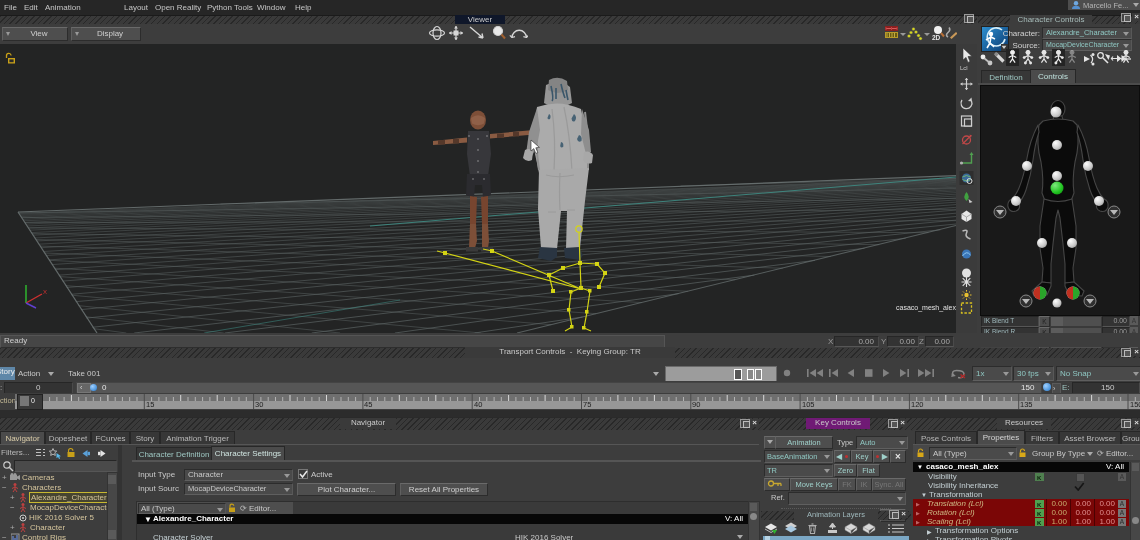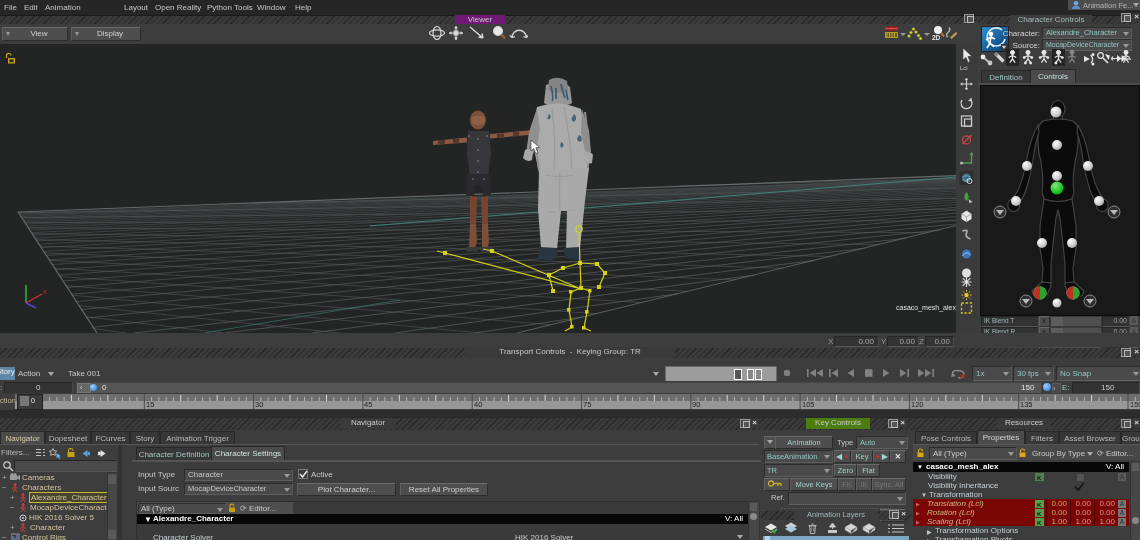--- a/index.html
+++ b/index.html
@@ -30,27 +30,27 @@
   <div class="abs" style="left:124px;top:3px;color:#c6c6c6;">Layout</div>
   <div class="abs" style="left:155px;top:3px;color:#c6c6c6;">Open Reality</div>
   <div class="abs" style="left:207px;top:3px;color:#c6c6c6;">Python Tools</div>
   <div class="abs" style="left:257px;top:3px;color:#c6c6c6;">Window</div>
   <div class="abs" style="left:295px;top:3px;color:#c6c6c6;">Help</div>
   <div class="abs" style="left:1068px;top:0;width:72px;height:10px;background:#4d4d4d;">
     <svg class="abs" style="left:3px;top:0px;" width="10" height="10" viewBox="0 0 10 10">
           <circle cx="5" cy="3.2" r="2.2" fill="#6fa8e0"></circle>
           <path d="M1 9 Q1 5.8 5 5.8 Q9 5.8 9 9 Z" fill="#5590d0"></path>
         </svg>
-    <div class="abs" style="left:15px;top:1px;color:#b4b4b4;font-size:7.5px;">Animation Fe...</div>
+    <div class="abs" style="left:15px;top:1px;color:#b4b4b4;font-size:7.5px;">Marcello Fe...</div>
     <div class="dn abs" style="right:1px;top:3px;"></div>
   </div>
 </div>
 
 <div class="abs hatch" style="left:0;top:16px;width:977px;height:8px;"></div>
-<div class="abs" style="left:455px;top:15px;width:50px;height:9px;line-height:9px;background:#701a75;text-align:center;color:#c9c9c9;">Viewer</div>
+<div class="abs" style="left:455px;top:15px;width:50px;height:9px;line-height:9px;background:#0f172a;text-align:center;color:#c9c9c9;">Viewer</div>
 <div class="abs dockic" style="left:964px;top:14px;"></div>
 <div class="abs hatch" style="left:978px;top:16px;width:162px;height:8px;"></div>
 <div class="abs" style="left:1010px;top:15px;width:82px;height:9px;line-height:9px;background:#3d3d3d;text-align:center;color:#a7bcba;">Character Controls</div>
 <div class="abs dockic" style="left:1121px;top:13px;"></div>
 <div class="abs xic" style="left:1132px;top:13px;">×</div>
 
 <div class="abs" style="left:0;top:24px;width:977px;height:20px;background:#3d3d3d;"></div>
 <div class="abs btn" style="left:2px;top:27px;width:64px;height:12px;line-height:12px;"><span style="position:absolute;left:3px;top:0px;color:#999;">▾</span><span style="margin-left:8px;">View</span></div>
 <div class="abs btn" style="left:71px;top:27px;width:68px;height:12px;line-height:12px;"><span style="position:absolute;left:3px;top:0px;color:#999;">▾</span><span style="margin-left:8px;">Display</span></div>
 
@@ -485,20 +485,21 @@
  <div class="abs btn" style="left:61px;top:24px;width:9px;height:9px;font-size:6.5px;line-height:9px;color:#222;">K</div>
  <div class="abs" style="left:72px;top:24px;width:50px;height:9px;background:#4f4f4f;border:1px solid #3a3a3a;"></div>
  <div class="abs inset" style="left:124px;top:24px;width:26px;height:9px;color:#9a9a9a;font-size:7px;text-align:right;"><span style="margin-right:2px;">0.00</span></div>
  <div class="abs" style="left:152px;top:24px;width:8px;height:9px;background:#5a5a5a;color:#333;font-size:6.5px;text-align:center;line-height:9px;">A</div>
  <div class="abs" style="left:152px;top:25px;"><span class="dn" style="border-top-color:#ccc;"></span></div>
 </div>
 
 </div>
 
 <div class="abs" style="left:0;top:333px;width:1140px;height:14px;background:#3d3d3d;"></div>
+<div class="abs" style="left:0;top:335px;width:663px;height:11px;background:#464646;border:1px solid #555;border-bottom-color:#2e2e2e;color:#cfcfcf;"><span style="margin-left:3px;">Ready</span></div>
 
 <div class="abs" style="left:826px;top:336px;width:130px;height:11px;">
  <span class="abs" style="left:2px;top:1px;color:#999;">X</span>
  <div class="abs inset" style="left:8px;top:0;width:43px;height:9px;color:#aaa;text-align:right;"><span style="margin-right:4px;">0.00</span></div>
  <span class="abs" style="left:55px;top:1px;color:#999;">Y</span>
  <div class="abs inset" style="left:61px;top:0;width:30px;height:9px;color:#aaa;text-align:right;"><span style="margin-right:3px;">0.00</span></div>
  <span class="abs" style="left:93px;top:1px;color:#999;">Z</span>
  <div class="abs inset" style="left:99px;top:0;width:27px;height:9px;color:#aaa;text-align:right;"><span style="margin-right:3px;">0.00</span></div>
 </div>
 
@@ -754,21 +755,21 @@
         <div class="abs" style="left:13px;top:2px;color:#eee;font-size:7px;">0</div>
       </div>
 </div>
 
 <div class="abs" style="left:0;top:410px;width:1140px;height:7px;background:#2c2c2c;"></div>
 
 <div class="abs hatch" style="left:0;top:417px;width:1140px;height:13px;border-top:1px solid #2a2a2a;"></div>
 <div class="abs" style="left:340px;top:418px;width:56px;height:11px;background:#3a3a3a;text-align:center;color:#c9c9c9;">Navigator</div>
 <div class="abs dockic" style="left:740px;top:419px;"></div>
 <div class="abs xic" style="left:750px;top:419px;">×</div>
-<div class="abs" style="left:806px;top:418px;width:64px;height:11px;background:#4d7c0f;text-align:center;color:#c9c9c9;">Key Controls</div>
+<div class="abs" style="left:806px;top:418px;width:64px;height:11px;background:#701a75;text-align:center;color:#c9c9c9;">Key Controls</div>
 <div class="abs dockic" style="left:888px;top:419px;"></div>
 <div class="abs xic" style="left:898px;top:419px;">×</div>
 <div class="abs" style="left:997px;top:418px;width:54px;height:11px;background:#3a3a3a;text-align:center;color:#c9c9c9;">Resources</div>
 <div class="abs dockic" style="left:1121px;top:419px;"></div>
 <div class="abs xic" style="left:1132px;top:419px;">×</div>
 
 <div class="abs" style="left:0;top:430px;width:759px;height:110px;background:#3d3d3d;">
 
 <div class="abs tab on" style="left:0;top:1px;width:43px;height:13px;line-height:13px;color:#d8cba8;">Navigator</div>
 <div class="abs tab" style="left:45px;top:1px;width:44px;height:13px;line-height:13px;">Dopesheet</div>

